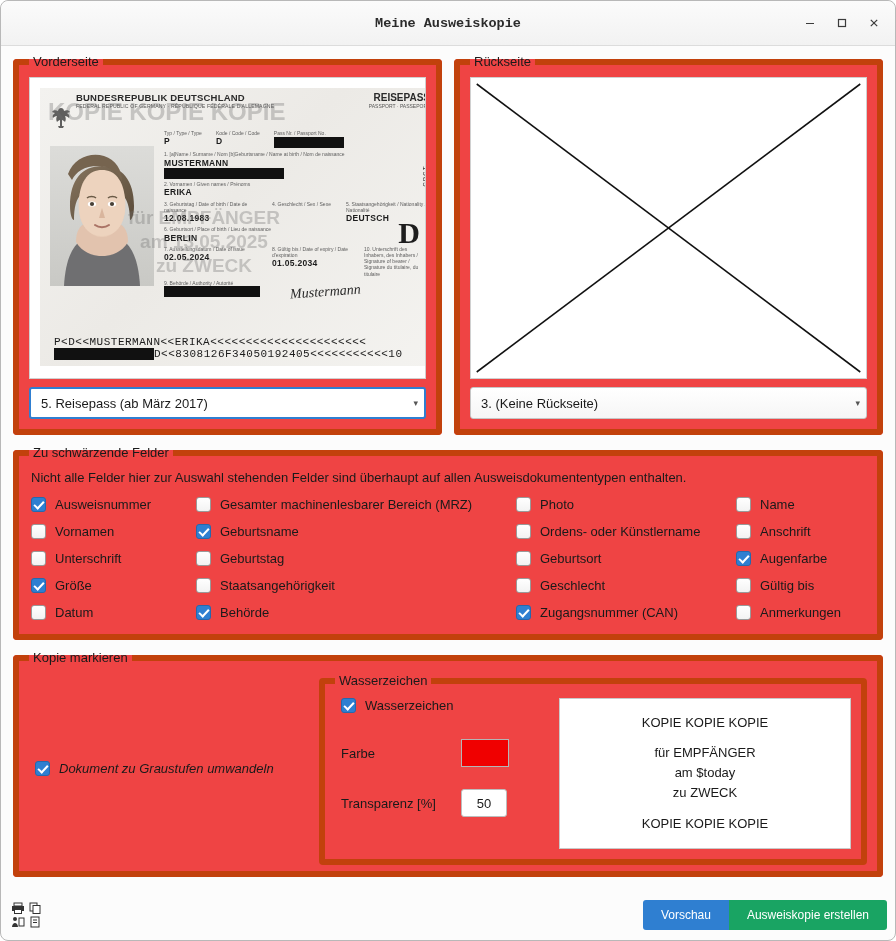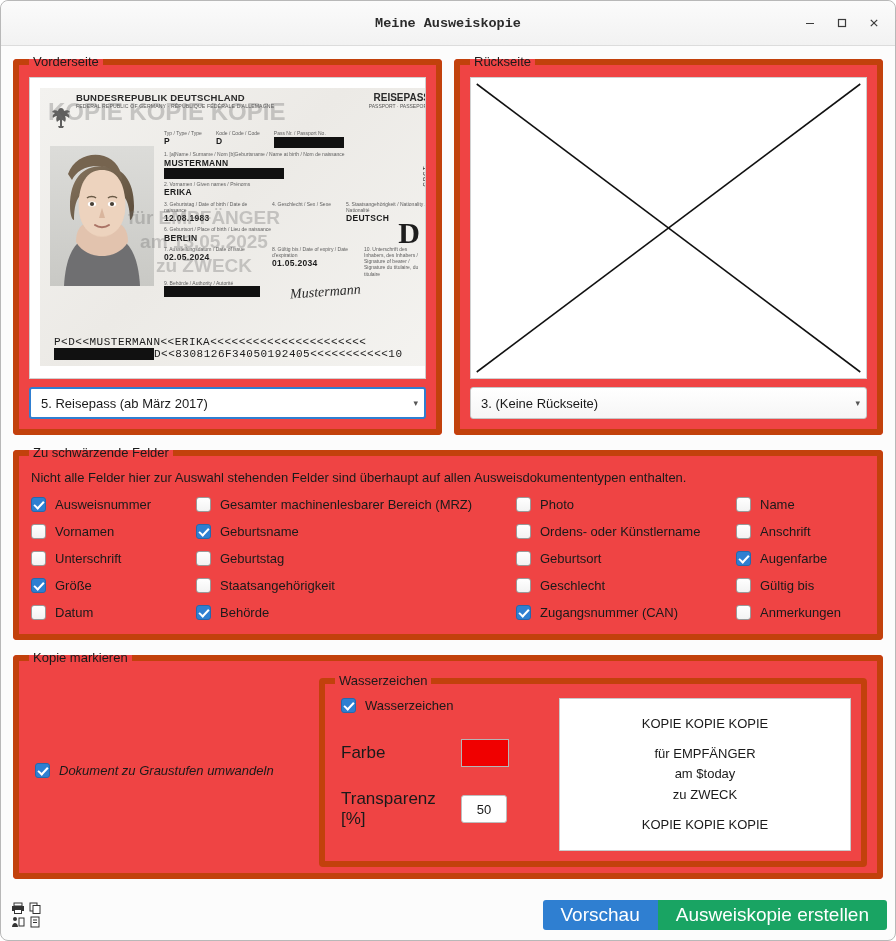--- a/index.html
+++ b/index.html
@@ -256,21 +256,21 @@
   }
   .wz-left { width: 210px; }
   .wz-left .cb { margin-bottom: 26px; }
   .wz-line {
     display: flex;
     align-items: center;
     gap: 10px;
     margin-bottom: 22px;
     padding-left: 6px;
   }
-  .wz-line .lbl { width: 110px; font-size: 17px; }
+  .wz-line .lbl { width: 110px; font-size: 13px; }
   .swatch {
     width: 46px; height: 26px;
     border: 1px solid #b5b5b5;
   }
   .spin {
     width: 44px; height: 26px;
     border: 1px solid #bdbdbd;
     border-radius: 3px;
     background: #fff;
     display: flex; align-items: center; justify-content: center;
@@ -300,21 +300,21 @@
     justify-content: space-between;
     padding: 0 8px 4px 10px;
   }
   .tray { display: flex; flex-direction: column; gap: 2px; }
   .tray-row { display: flex; gap: 4px; align-items: center; color: #333; }
   .btns { display: flex; gap: 0; }
   .btn {
     height: 30px;
     padding: 0 18px;
     display: flex; align-items: center; justify-content: center;
-    font-size: 19px;
+    font-size: 12px;
     color: #fff;
     border: none;
     font-family: "Liberation Sans", sans-serif;
   }
   .btn-preview { background: #2f7fd1; border-radius: 3px 0 0 3px; }
   .btn-create { background: #19a463; border-radius: 0 3px 3px 0; }
 </style>
 </head>
 <body>
 

